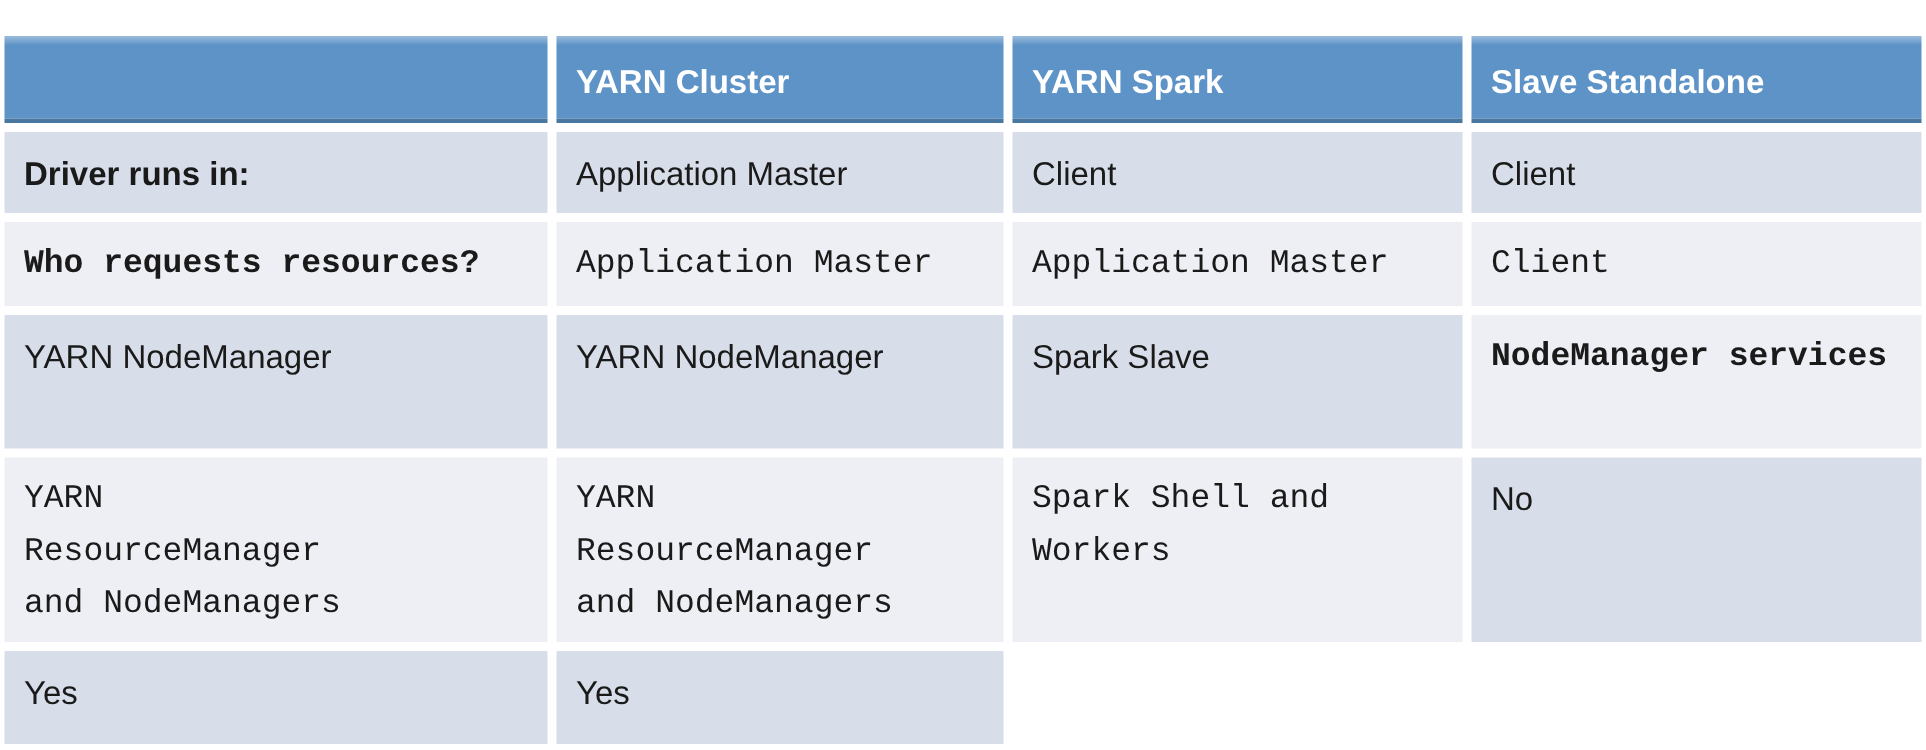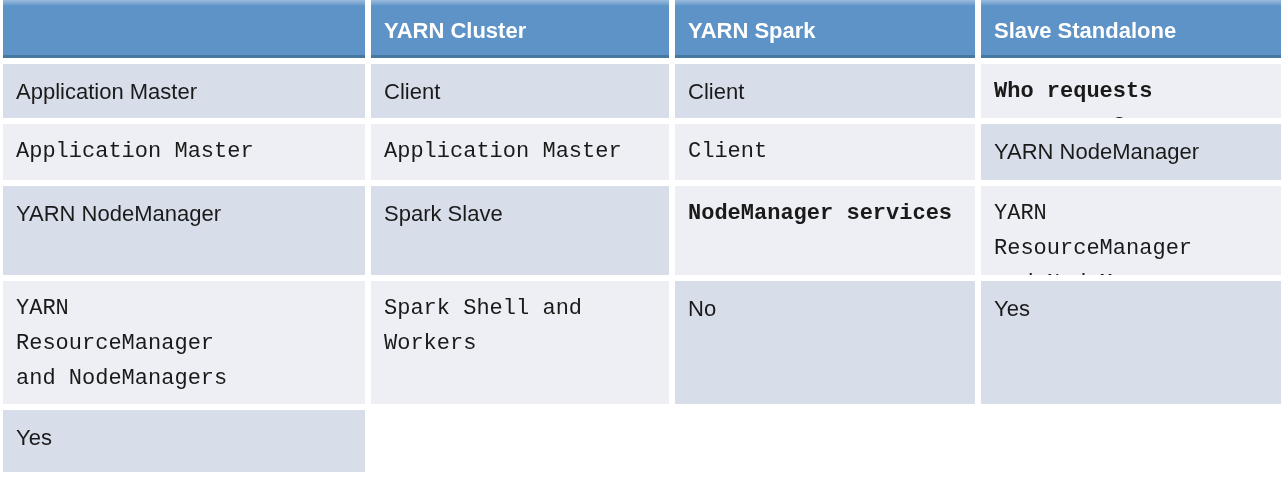--- a/index.html
+++ b/index.html
@@ -14,21 +14,21 @@
   }
   * { box-sizing: border-box; margin: 0; padding: 0; }
   html, body {
     width: 1284px;
     height: 500px;
     background: var(--grid-line);
     font-family: "Liberation Sans", sans-serif;
     overflow: hidden;
   }
   .stage {
-    padding: 0 0 0 3px;
+    padding: 24px 0 0 3px;
   }
   .grid {
     display: grid;
     grid-template-columns: 362px 298px 300px 300px;
     grid-template-rows: 58px 54px 56px 89px 123px 62px;
     gap: 6px;
     width: 1278px;
     background: var(--grid-line);
   }
   .cell {
@@ -54,20 +54,21 @@
 <body>
 
 <div class="stage">
   <div class="grid">
 
     <div class="cell head"></div>
     <div class="cell head">YARN Cluster</div>
     <div class="cell head">YARN Spark</div>
     <div class="cell head">Slave Standalone</div>
 
+    <div class="cell label band-dark">Driver runs in:</div>
     <div class="cell band-dark">Application Master</div>
     <div class="cell band-dark">Client</div>
     <div class="cell band-dark">Client</div>
 
     <div class="cell label band-light">Who requests resources?</div>
     <div class="cell band-light">Application Master</div>
     <div class="cell band-light">Application Master</div>
     <div class="cell band-light">Client</div>
 
     <div class="cell band-dark">YARN NodeManager</div>

